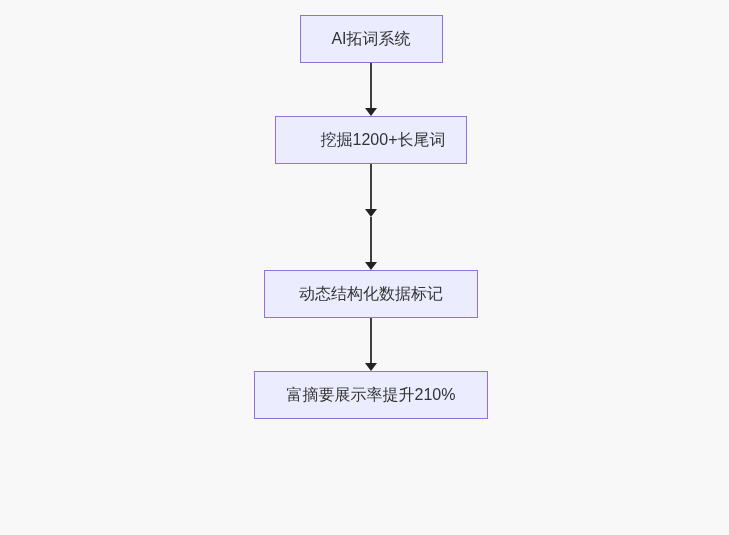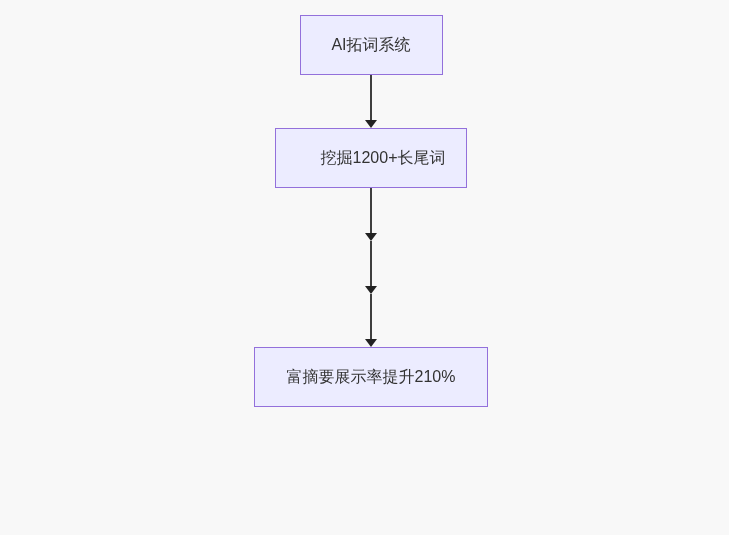--- a/index.html
+++ b/index.html
@@ -18,21 +18,21 @@
     position: absolute;
     left: 371px;
     top: 15px;
     transform: translateX(-50%);
     display: flex;
     flex-direction: column;
     align-items: center;
   }
   .node {
     box-sizing: border-box;
-    height: 60px;
+    height: 48px;
     background: #ECECFF;
     border: 1.5px solid #9370DB;
     display: flex;
     align-items: center;
     justify-content: center;
     font-size: 16px;
     color: #333333;
     white-space: nowrap;
   }
   .node.n1 { width: 143px; }
@@ -85,20 +85,23 @@
     <span class="line"></span>
     <span class="head"></span>
   </div>
 
 
   <div class="edge">
     <span class="line"></span>
     <span class="head"></span>
   </div>
 
+  <div class="node n4">
+    <span>动态结构化数据标记</span>
+  </div>
 
   <div class="edge">
     <span class="line"></span>
     <span class="head"></span>
   </div>
 
   <div class="node n5">
     <span>富摘要展示率提升210%</span>
   </div>
 

